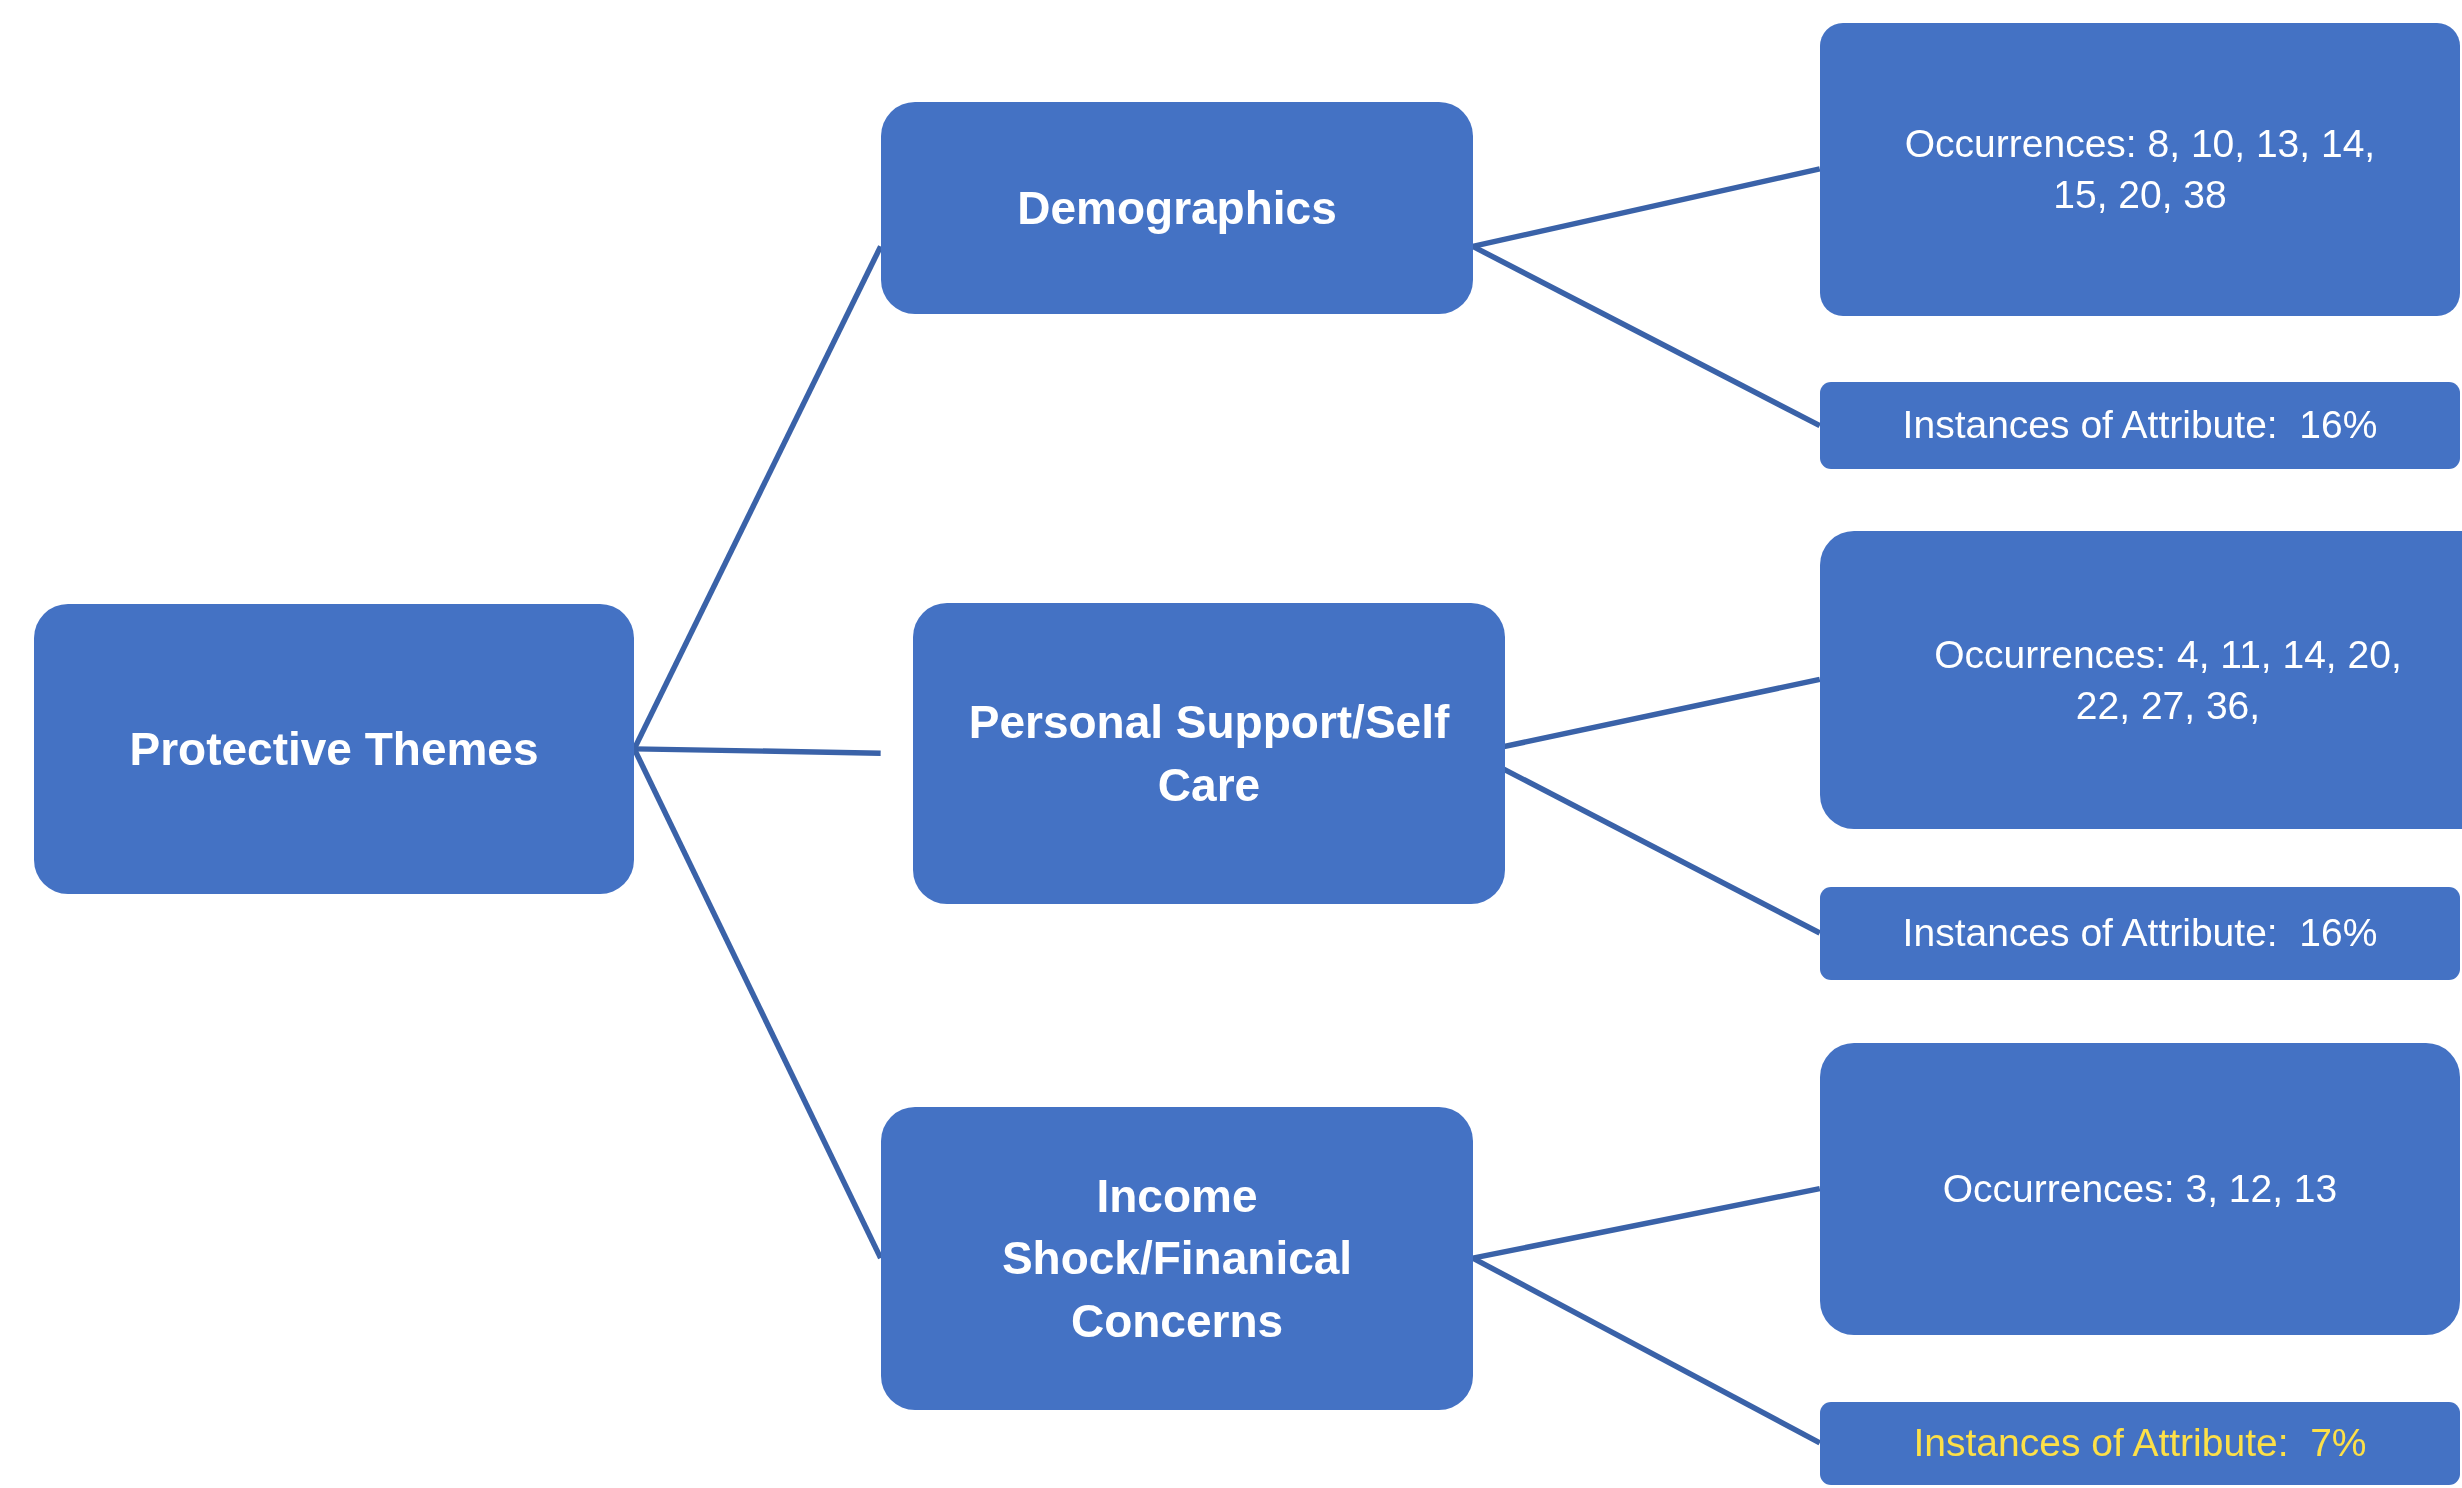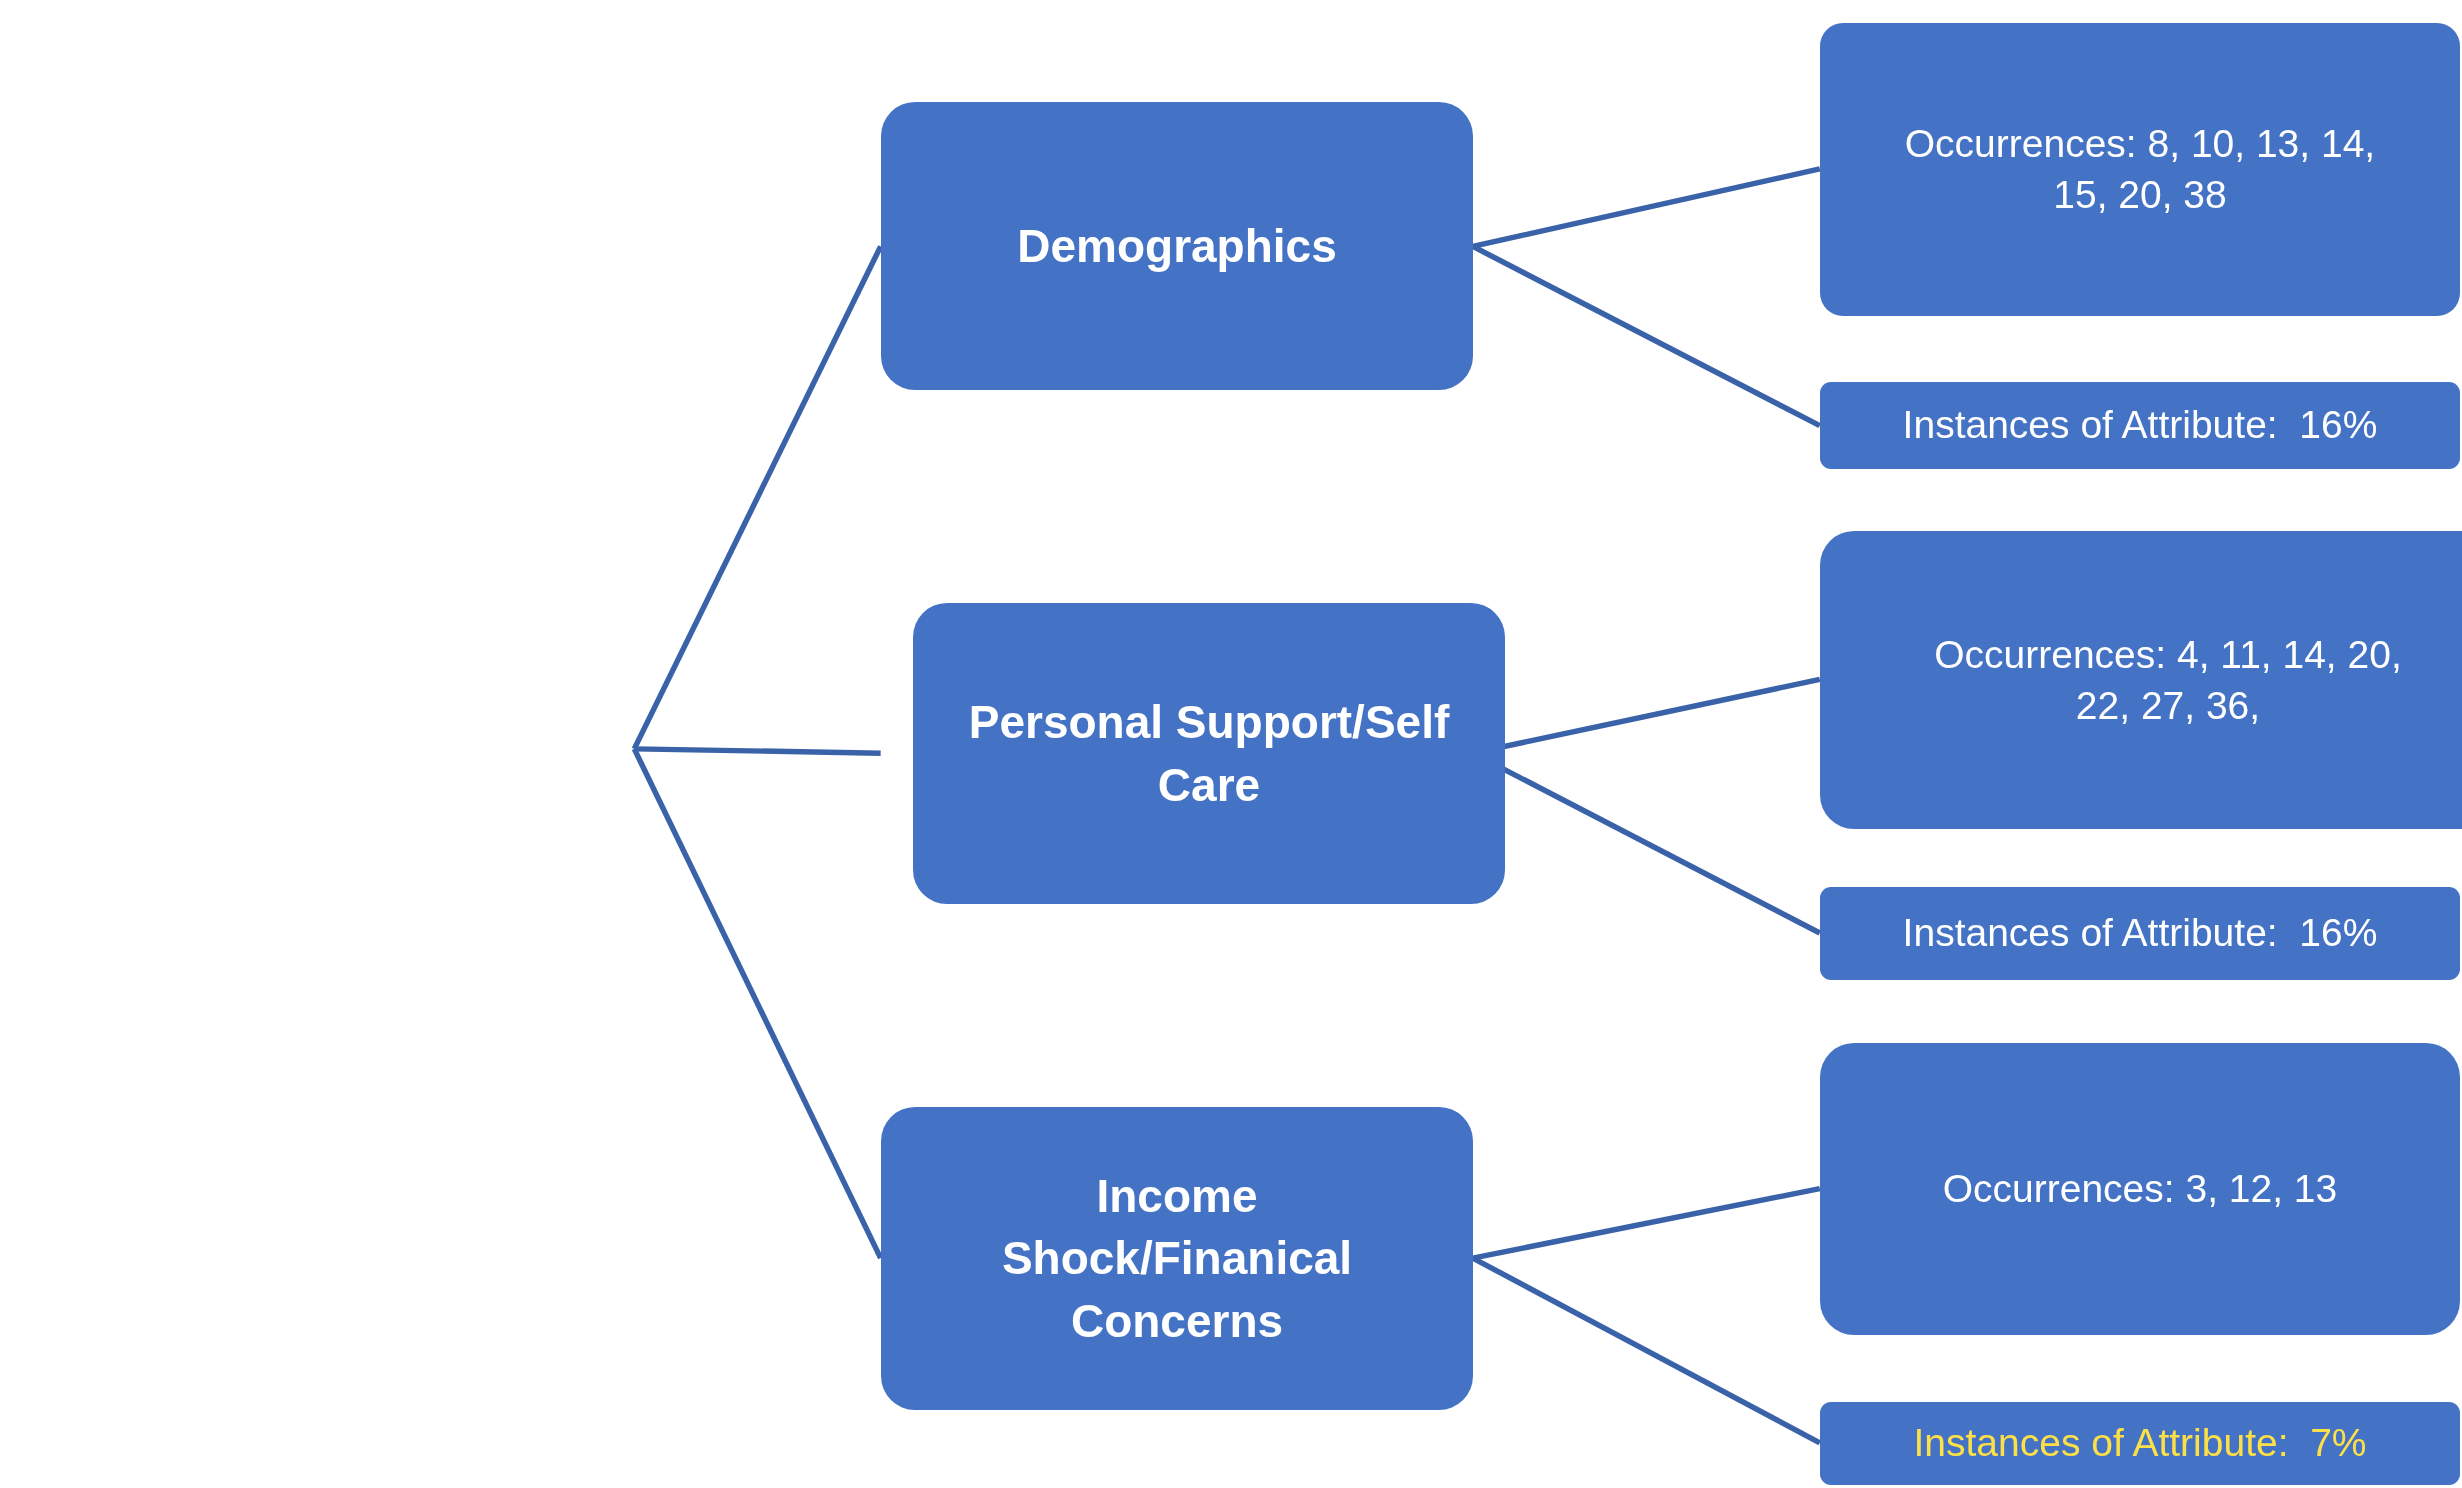--- a/index.html
+++ b/index.html
@@ -43,21 +43,21 @@
   }
   .node-leaf-small {
     border-radius: 11px;
     font-weight: 400;
     font-size: 39px;
     line-height: 1.2;
     padding: 0 18.3px;
   }
   
   #node-root        { left: 34px;   top: 604px;  width: 600px;  height: 290px; }
-  #node-branch-0    { left: 881px; top: 102px;  width: 592px;  height: 288px; }
+  #node-branch-0    { left: 881px; top: 102px;  width: 592px;  height: 212px; }
   #node-branch-1    { left: 881px; top: 603px;  width: 592px;  height: 301px; }
   #node-branch-2    { left: 881px; top: 1107px; width: 592px;  height: 303px; }
   #node-occ-0       { left: 1820px; top: 22.6px;   width: 640px; height: 293px; border-radius: 23px; }
   #node-inst-0      { left: 1820px; top: 382px;  width: 640px; height: 87px; }
   #node-occ-1       { left: 1820px; top: 531px;  width: 696px; height: 298px; }
   #node-inst-1      { left: 1820px; top: 887px; width: 640px; height: 93px; }
   #node-occ-2       { left: 1820px; top: 1043px; width: 640px; height: 292px; }
   #node-inst-2      { left: 1820px; top: 1402px; width: 640px; height: 83px; }
 </style>
 </head>
@@ -70,20 +70,23 @@
     <line x1="1040" y1="1228" x2="1444" y2="1235" stroke="#3A62A8" stroke-width="9"></line>
     <line x1="1040" y1="1228" x2="1444" y2="2063" stroke="#3A62A8" stroke-width="9"></line>
     <line x1="2415" y1="404" x2="2984" y2="277" stroke="#3A62A8" stroke-width="9"></line>
     <line x1="2415" y1="404" x2="2984" y2="698" stroke="#3A62A8" stroke-width="9"></line>
     <line x1="2415" y1="1235" x2="2984" y2="1114" stroke="#3A62A8" stroke-width="9"></line>
     <line x1="2415" y1="1235" x2="2984" y2="1530" stroke="#3A62A8" stroke-width="9"></line>
     <line x1="2415" y1="2063" x2="2984" y2="1949" stroke="#3A62A8" stroke-width="9"></line>
     <line x1="2415" y1="2063" x2="2984" y2="2366" stroke="#3A62A8" stroke-width="9"></line>
   </svg>
 
+  <div class="node node-main" id="node-root" style="background: rgb(68, 114, 196); color: rgb(255, 255, 255);">
+    <span class="label">Protective Themes</span>
+  </div>
 
   <div class="node node-main" id="node-branch-0" style="background: rgb(68, 114, 196); color: rgb(255, 255, 255);">
     <span class="label">Demographics</span>
   </div>
   <div class="node node-main" id="node-branch-1" style="background: rgb(68, 114, 196); color: rgb(255, 255, 255); margin-left: 32px;">
     <span class="label">Personal Support/Self
 Care</span>
   </div>
   <div class="node node-main" id="node-branch-2" style="background: rgb(68, 114, 196); color: rgb(255, 255, 255);">
     <span class="label">Income

